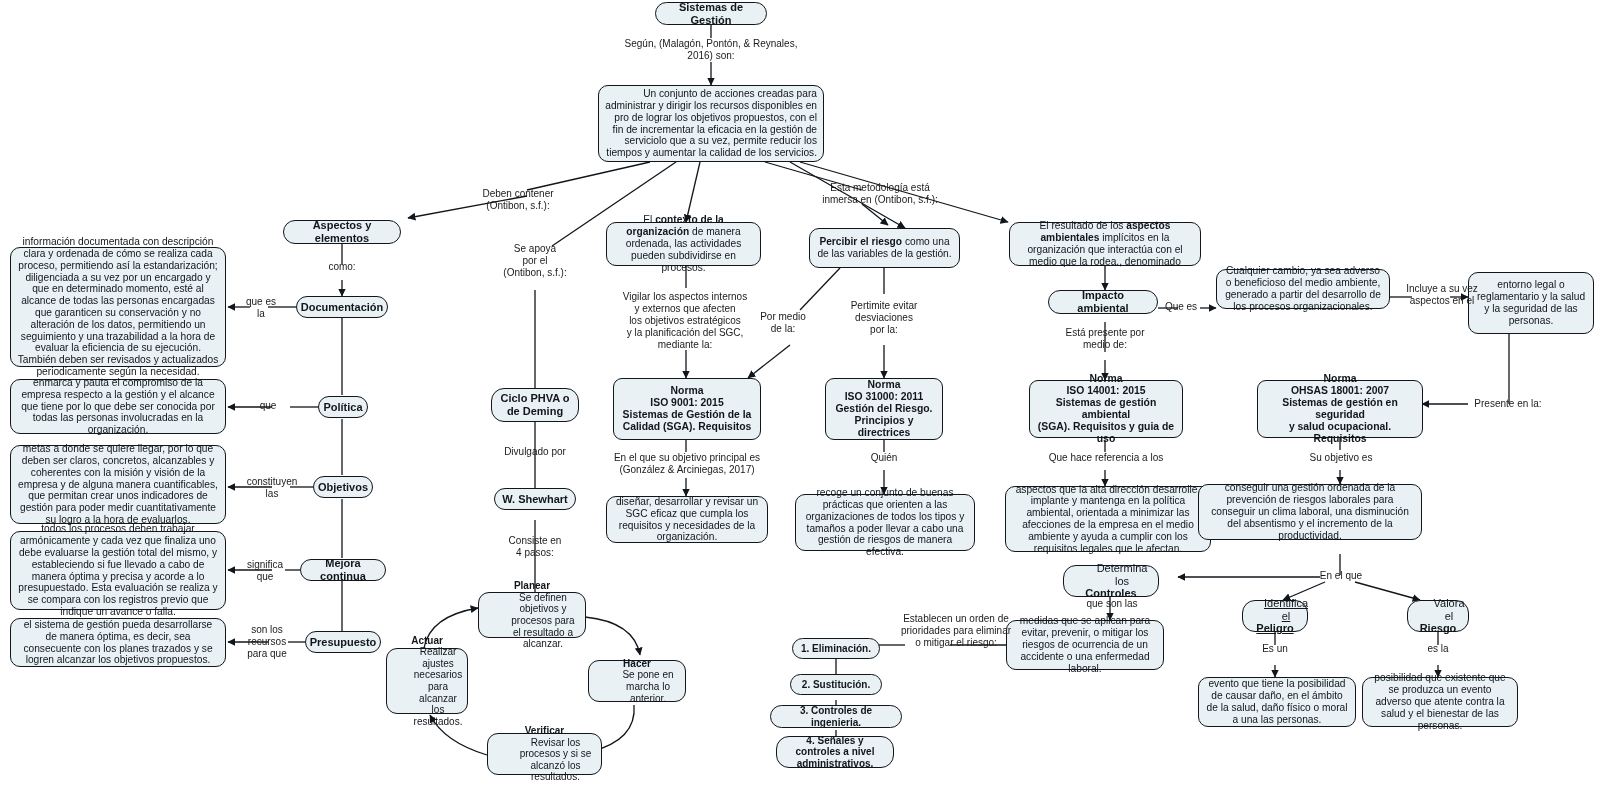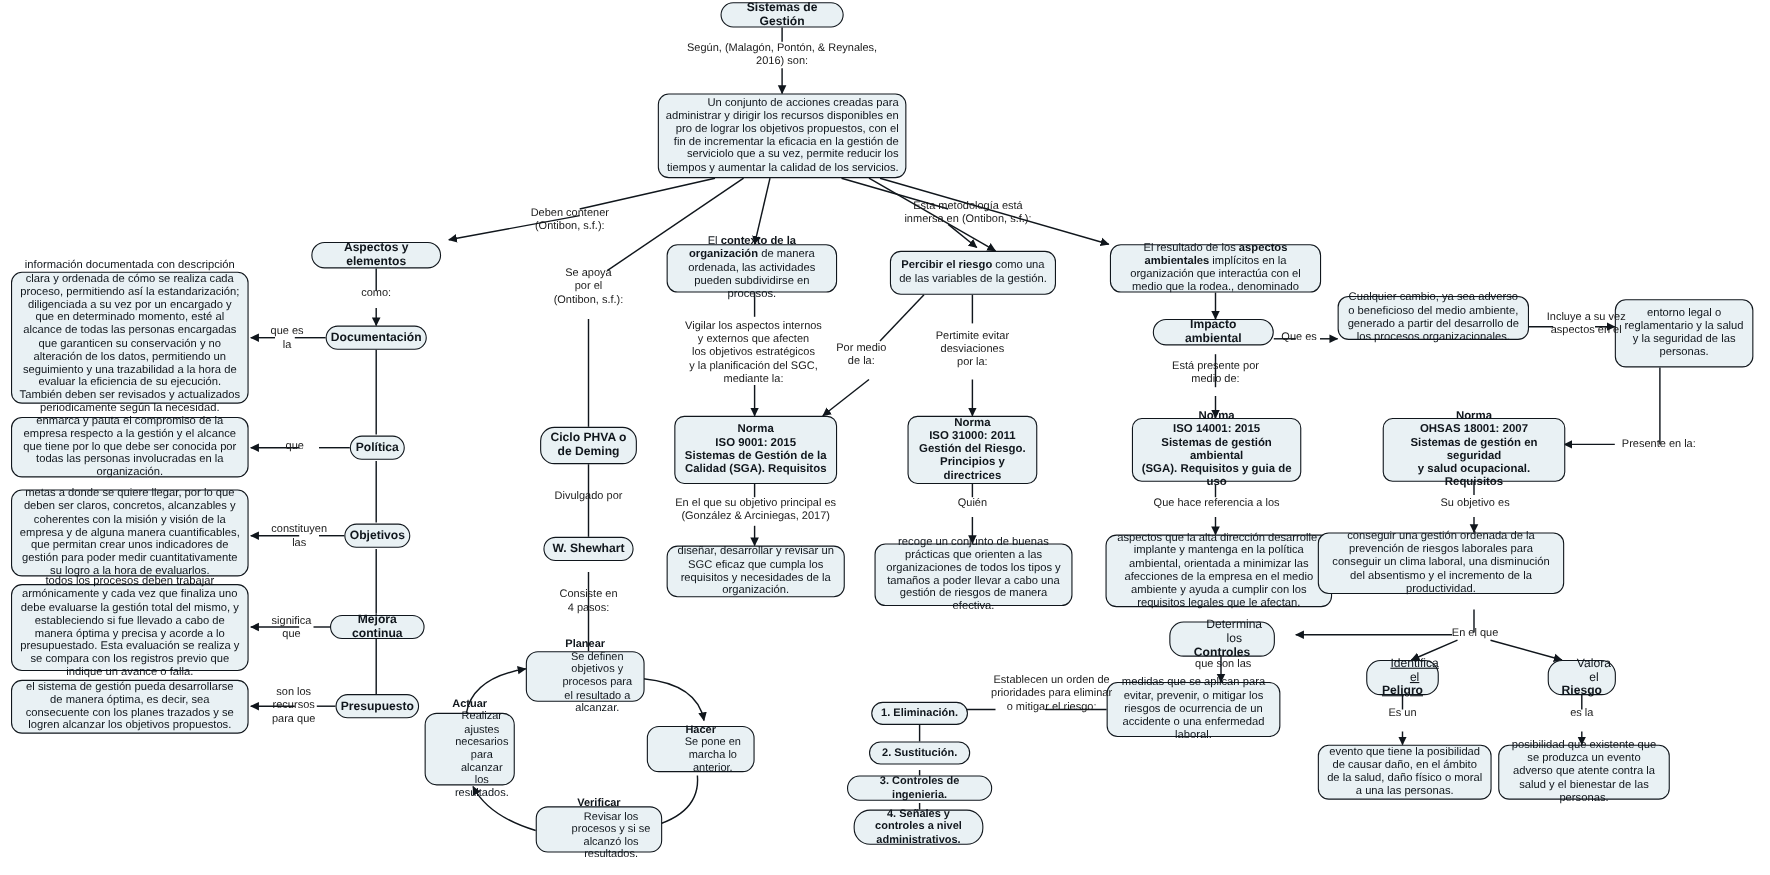--- a/index.html
+++ b/index.html
@@ -409,21 +409,21 @@
 
   <div class="node term" style="left:792px;top:638px;width:88px;height:21px;font-size:10px;">
     <span>1. Eliminación.</span>
   </div>
   <div class="node term" style="left:790px;top:674px;width:92px;height:21px;font-size:10px;">
     <span>2. Sustitución.</span>
   </div>
   <div class="node term" style="left:770px;top:705px;width:132px;height:23px;font-size:10px;">
     <span>3. Controles de ingenieria.</span>
   </div>
-  <div class="node term" style="left:776px;top:736px;width:118px;height:32px;font-size:10px;border-radius:15px;">
+  <div class="node term" style="left:776px;top:736px;width:118px;height:32px;font-size:10px;">
     <span>4. Señales y controles a nivel administrativos.</span>
   </div>
 
   <div class="node term" style="left:1242px;top:600px;width:66px;height:32px;font-weight:normal;text-decoration:underline;">
     <span>
       <span class="bd inner">Identifica el</span>
       <span class="hd inner">Peligro</span>
     </span>
   </div>
   <div class="lbl" style="left:1249px;top:643px;width:52px;">Es un</div>

